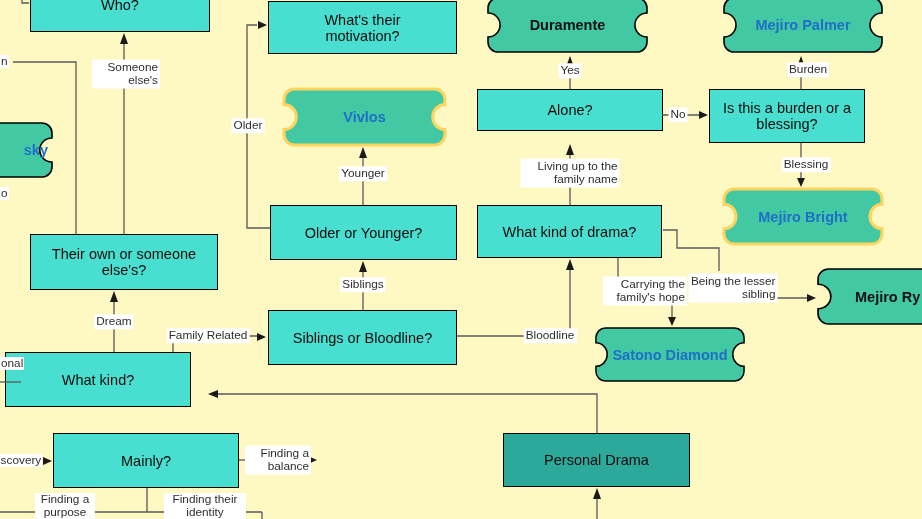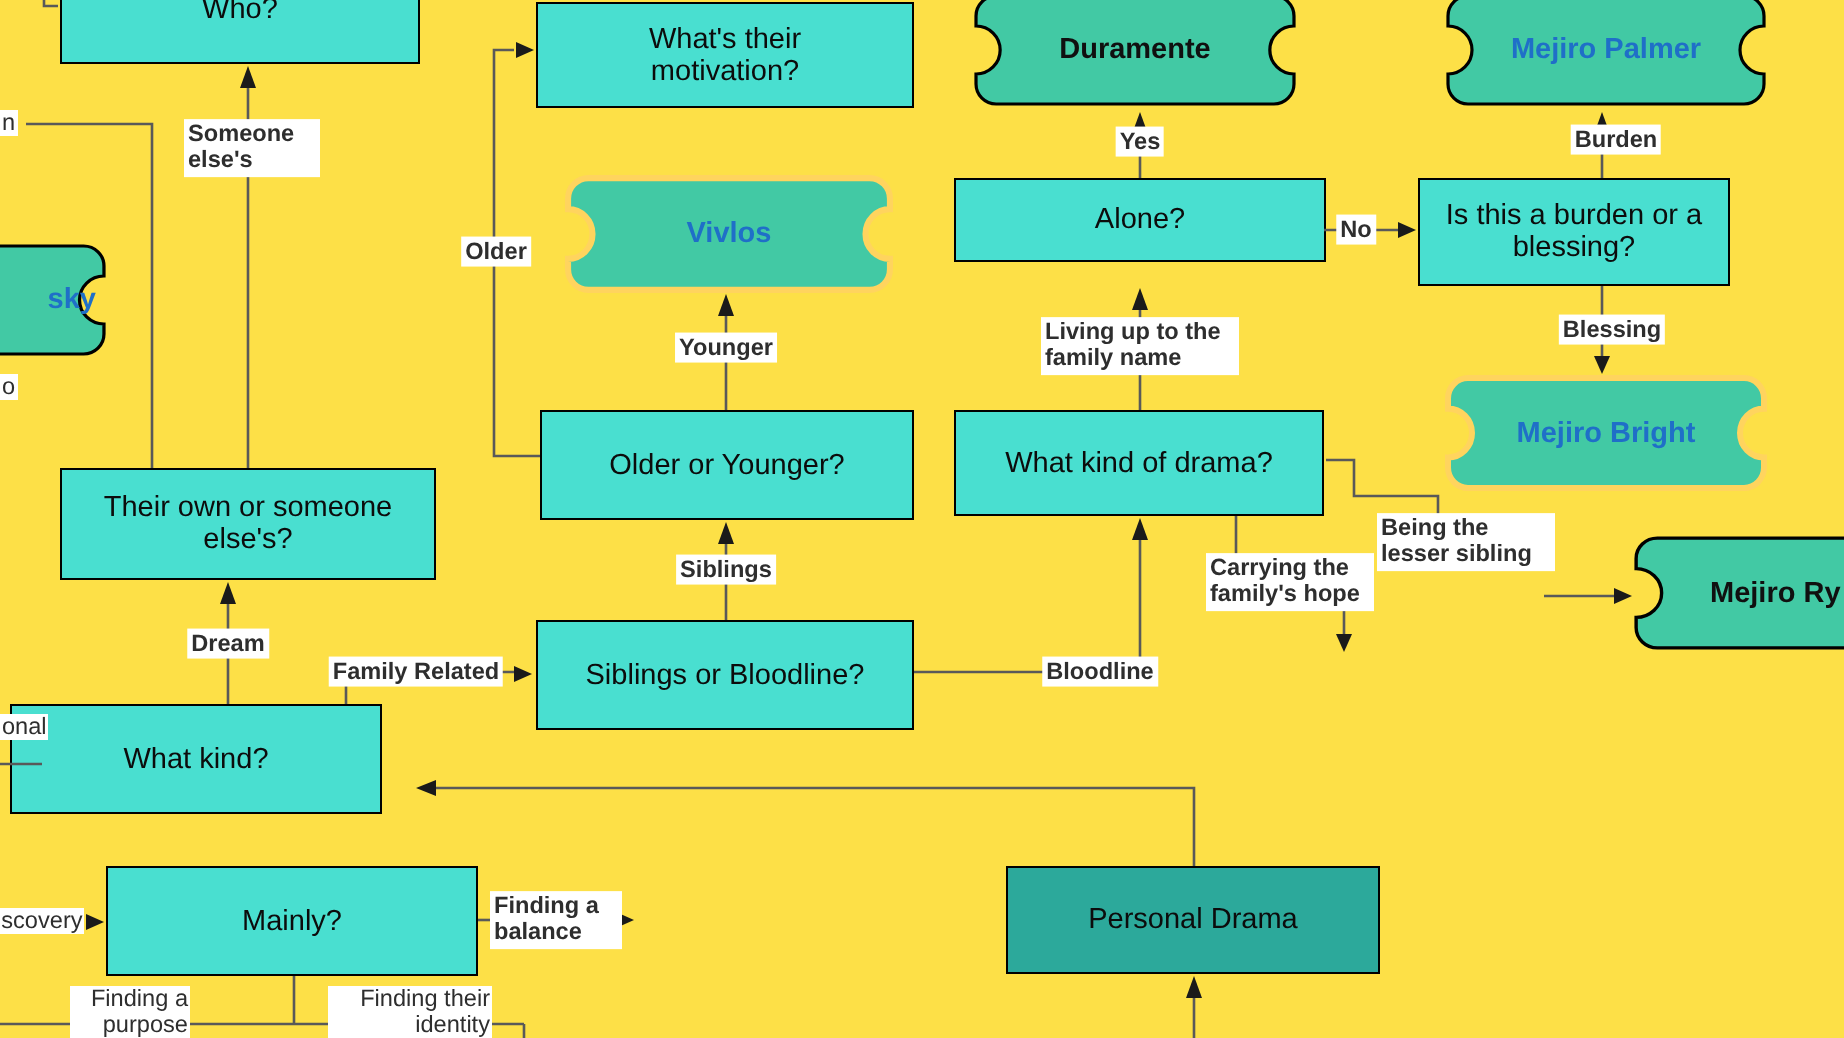--- a/index.html
+++ b/index.html
@@ -1,16 +1,16 @@
 <!DOCTYPE html>
 <html><head>
 <meta charset="utf-8">
 <style>
   html,body{margin:0;padding:0;background:#fff;}
-  .stage{position:relative;width:922px;height:519px;overflow:hidden;background:#fde047;
+  .stage{position:relative;width:922px;height:519px;overflow:hidden;background:#fef9c3;
          font-family:"Liberation Sans",sans-serif;}
   
   .qbox{position:absolute;background:#49dfd0;border:1.6px solid #000;box-sizing:border-box;
         display:flex;align-items:center;justify-content:center;text-align:center;
         font-size:14.5px;color:#0c0c0c;z-index:5;}
   .qbox .txt{pointer-events:none;}
   .cat{background:#2ca99b;}
   
   .badge{position:absolute;z-index:5;}
   .badge svg{position:absolute;left:0;top:0;width:100%;height:100%;overflow:visible;}
@@ -20,25 +20,25 @@
         justify-content:center;font-weight:bold;font-size:14.5px;color:#101010;text-align:center;}
   .blue{color:#1f6fc8;}
   .alignR{justify-content:flex-end;padding-right:5px;}
   .alignL{justify-content:flex-start;padding-left:38px;}
   
   .edges{position:absolute;left:0;top:0;z-index:10;pointer-events:none;}
   .edges path{fill:none;stroke:#595959;stroke-width:1.3;}
   .edges polygon{fill:#1a1a1a;stroke:none;}
   
   .elabel{position:absolute;z-index:20;transform:translate(-50%,-50%);background:#ffffff;
-          color:#2e2e2e;font-size:11.8px;line-height:1.14;text-align:left;padding:1px 2px;font-weight:bold;}
+          color:#2e2e2e;font-size:11.8px;line-height:1.14;text-align:right;padding:1px 2px;}
   .ecut{position:absolute;z-index:20;background:#ffffff;color:#2e2e2e;font-size:11.8px;
         line-height:1.14;padding:0 1px;}
   .ebot{position:absolute;z-index:20;transform:translateX(-50%);background:#ffffff;color:#2e2e2e;
-        font-size:11.8px;line-height:1.14;text-align:right;padding:0 1px;}
+        font-size:11.8px;line-height:1.14;text-align:center;padding:0 1px;}
 </style>
 </head>
 <body>
 
 <div class="stage">
 
   <div class="qbox" style="left:30px;top:-22px;width:180px;height:54px">
     <span class="txt">Who?</span>
     </div>
 
@@ -103,20 +103,26 @@
     <div class="btxt blue">Vivlos</div>
     </div>
 
   <div class="badge gold" style="left:723px;top:188px;width:160px;height:57px">
     <svg viewBox="0 0 160 56" preserveAspectRatio="none">
       <path class="plq" d="M11,1 H149 A10,10 0 0 1 159,11 V16 A12,12 0 0 0 159,40 V45 A10,10 0 0 1 149,55 H11 A10,10 0 0 1 1,45 V40 A12,12 0 0 0 1,16 V11 A10,10 0 0 1 11,1 Z"></path>
       </svg>
     <div class="btxt blue">Mejiro Bright</div>
     </div>
 
+  <div class="badge" style="left:595px;top:327px;width:150px;height:55px">
+    <svg viewBox="0 0 160 56" preserveAspectRatio="none">
+      <path class="plq" d="M11,1 H149 A10,10 0 0 1 159,11 V16 A12,12 0 0 0 159,40 V45 A10,10 0 0 1 149,55 H11 A10,10 0 0 1 1,45 V40 A12,12 0 0 0 1,16 V11 A10,10 0 0 1 11,1 Z"></path>
+      </svg>
+    <div class="btxt blue">Satono Diamond</div>
+    </div>
 
 
   <div class="badge" style="left:817px;top:268px;width:170px;height:57px">
     <svg viewBox="0 0 160 56" preserveAspectRatio="none">
       <path class="plq" d="M11,1 H149 A10,10 0 0 1 159,11 V16 A12,12 0 0 0 159,40 V45 A10,10 0 0 1 149,55 H11 A10,10 0 0 1 1,45 V40 A12,12 0 0 0 1,16 V11 A10,10 0 0 1 11,1 Z"></path>
       </svg>
     <div class="btxt alignL">Mejiro Ry</div>
     </div>
 
   <div class="badge" style="left:-110px;top:122px;width:163px;height:56px">
@@ -176,21 +182,21 @@
   <div class="elabel" style="left:570px;top:71px">Yes</div>
   <div class="elabel" style="left:678px;top:115px">No</div>
   <div class="elabel" style="left:808px;top:70px">Burden</div>
   <div class="elabel" style="left:806px;top:165px">Blessing</div>
   <div class="elabel" style="left:570px;top:173px;width:95px">Living up to the family name</div>
   <div class="elabel" style="left:363px;top:285px">Siblings</div>
   <div class="elabel" style="left:208px;top:336px">Family Related</div>
   <div class="elabel" style="left:550px;top:336px">Bloodline</div>
   <div class="elabel" style="left:114px;top:322px">Dream</div>
   <div class="elabel" style="left:645px;top:291px;width:80px">Carrying the family's hope</div>
-  <div class="elabel" style="left:733px;top:271px;width:85px">Being the lesser sibling</div>
+  <div class="elabel" style="left:733px;top:288px;width:85px">Being the lesser sibling</div>
   <div class="elabel" style="left:278px;top:460px;width:62px">Finding a balance</div>
   <div class="ebot" style="left:65px;top:493px;width:58px">Finding a purpose</div>
   <div class="ebot" style="left:205px;top:493px;width:80px">Finding their identity</div>
   <div class="ecut" style="left:0px;top:55px">n</div>
   <div class="ecut" style="left:0px;top:187px">o</div>
   <div class="ecut" style="left:0px;top:357px">onal</div>
   <div class="ecut" style="left:-3px;top:454px">iscovery</div>
 
 </div>
 

